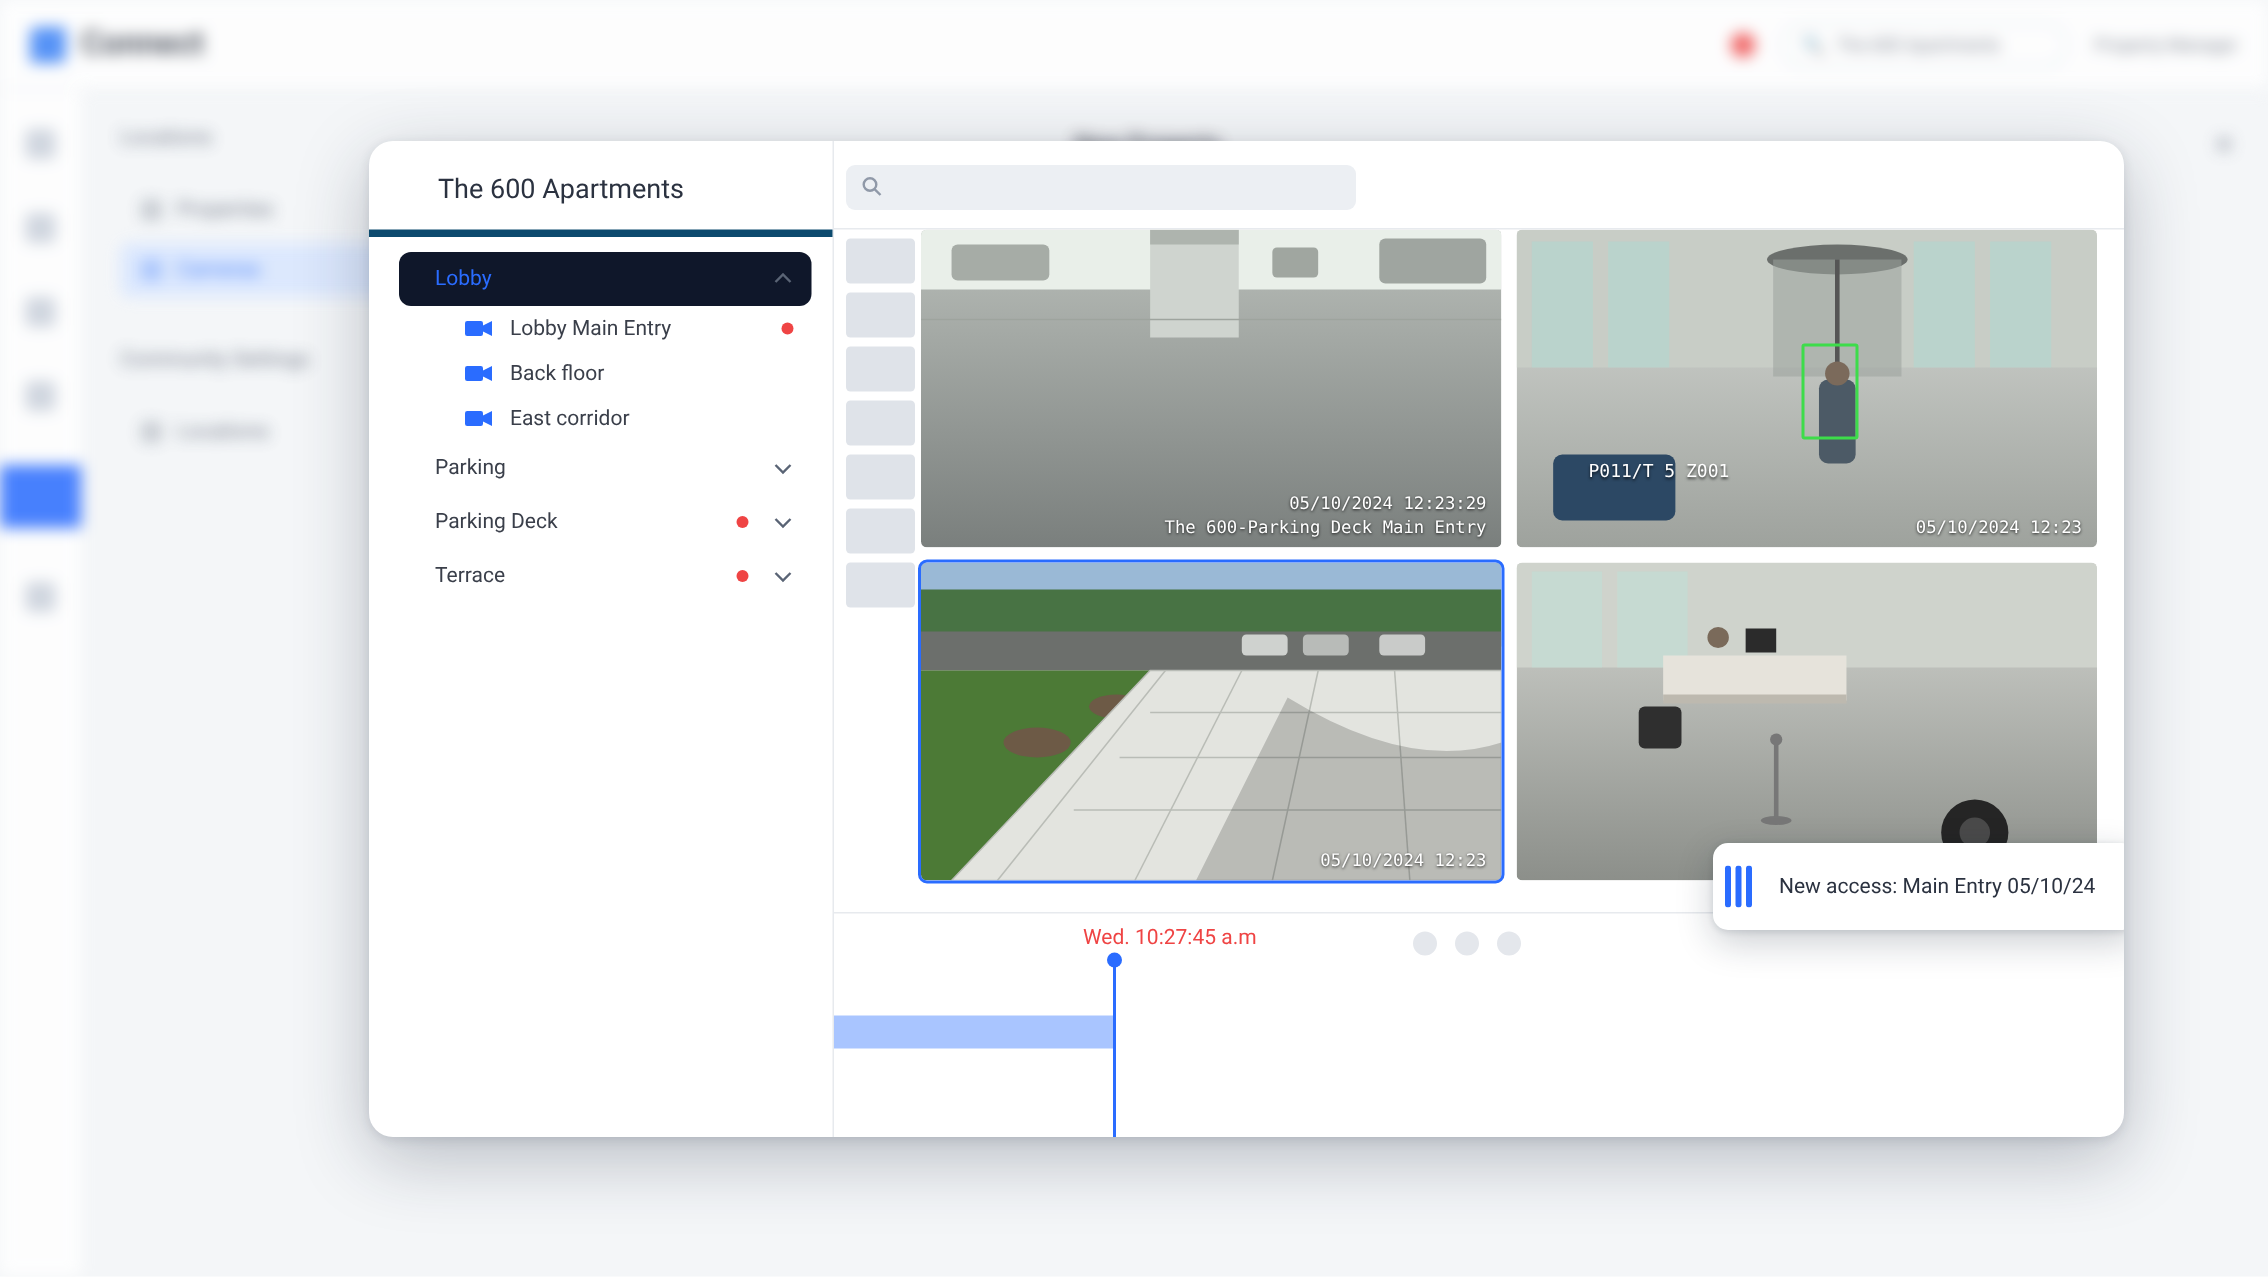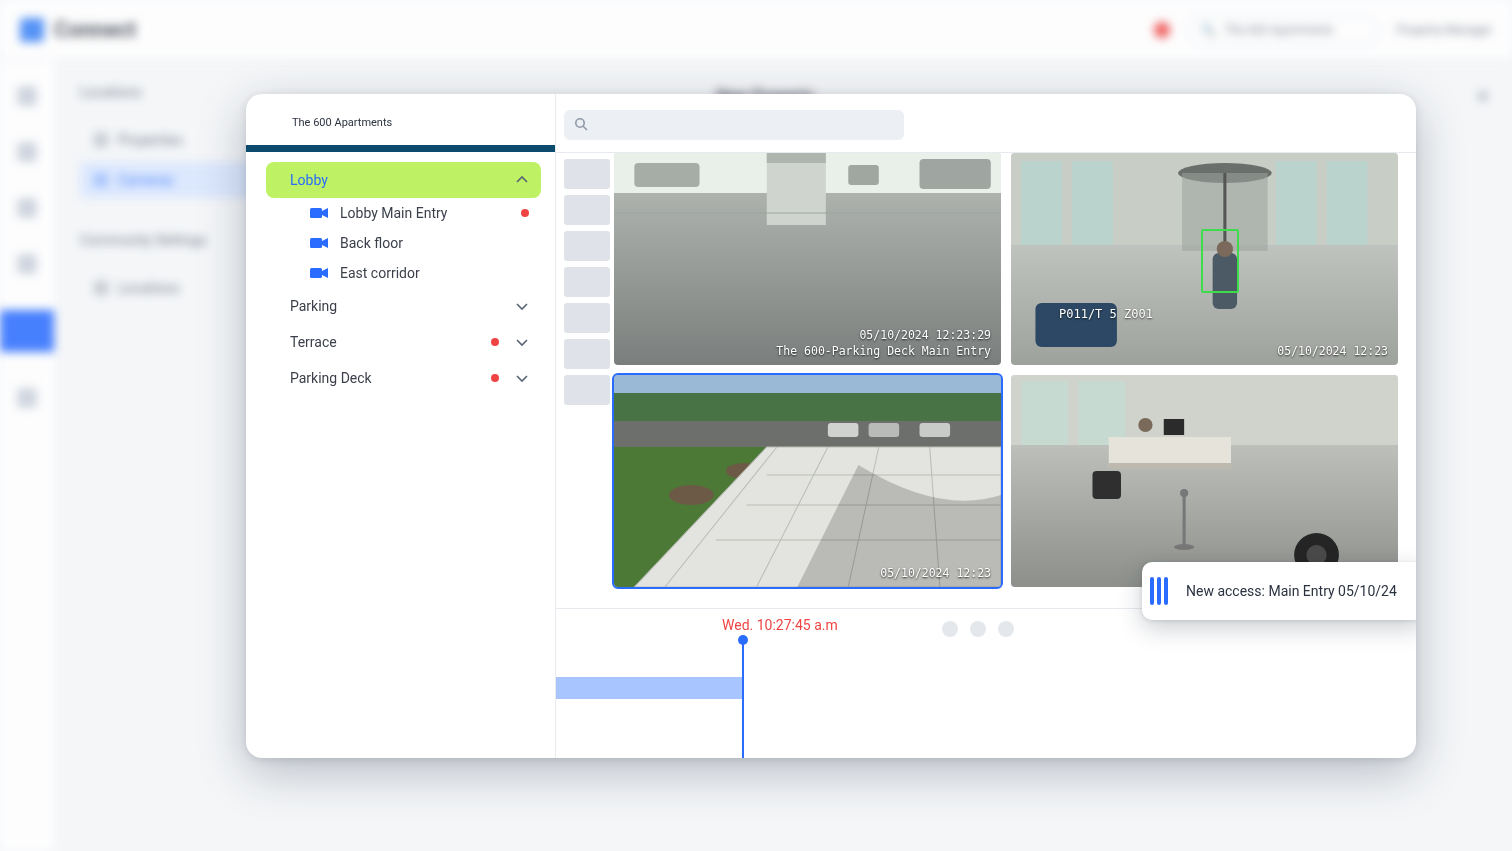--- a/index.html
+++ b/index.html
@@ -67,34 +67,34 @@
 
     
     .col-left {
       width: 310px;
       border-right: 1px solid #e7eaee;
       display: flex;
       flex-direction: column;
     }
     .col-left-header {
       padding: 22px 24px 16px 46px;
-      font-size: 11px;
+      font-size: 18px;
       color: #2b3240;
-      border-bottom: 7px solid #0c4a6e;
+      border-bottom: 5px solid #0c4a6e;
     }
     .tree { padding: 10px 14px 10px 20px; font-size: 14px; color: #3a3f4a; }
     .group-row {
       display: flex;
       align-items: center;
       padding: 10px 12px 10px 24px;
       border-radius: 8px;
       cursor: pointer;
       gap: 8px;
     }
-    .group-row.expanded { background: #bef264; color: #2a6cff; }
+    .group-row.expanded { background: #0f172a; color: #2a6cff; }
     .group-row .spacer { flex: 1; }
     .dot-alert { width: 8px; height: 8px; background: #ef4444; border-radius: 50%; }
     .chev { width: 14px; height: 14px; }
     .chev svg { display: block; }
 
     .cam-row {
       display: flex;
       align-items: center;
       padding: 7px 12px 7px 44px;
       gap: 12px;
@@ -319,31 +319,31 @@
       <div class="group-row">
         <span>Parking</span>
         <span class="spacer"></span>
         <span class="chev">
           <svg viewBox="0 0 14 14">
               <path d="M2 5 L7 10 L12 5" fill="none" stroke="#5a6475" stroke-width="1.6"></path>
             </svg>
         </span>
       </div>
       <div class="group-row">
-        <span>Terrace</span>
+        <span>Parking Deck</span>
         <span class="spacer"></span>
         <span class="dot-alert"></span>
         <span class="chev" style="margin-left:8px">
           <svg viewBox="0 0 14 14">
               <path d="M2 5 L7 10 L12 5" fill="none" stroke="#5a6475" stroke-width="1.6"></path>
             </svg>
         </span>
       </div>
       <div class="group-row">
-        <span>Parking Deck</span>
+        <span>Terrace</span>
         <span class="spacer"></span>
         <span class="dot-alert"></span>
         <span class="chev" style="margin-left:8px">
           <svg viewBox="0 0 14 14">
               <path d="M2 5 L7 10 L12 5" fill="none" stroke="#5a6475" stroke-width="1.6"></path>
             </svg>
         </span>
       </div>
     </div>
   </div>

